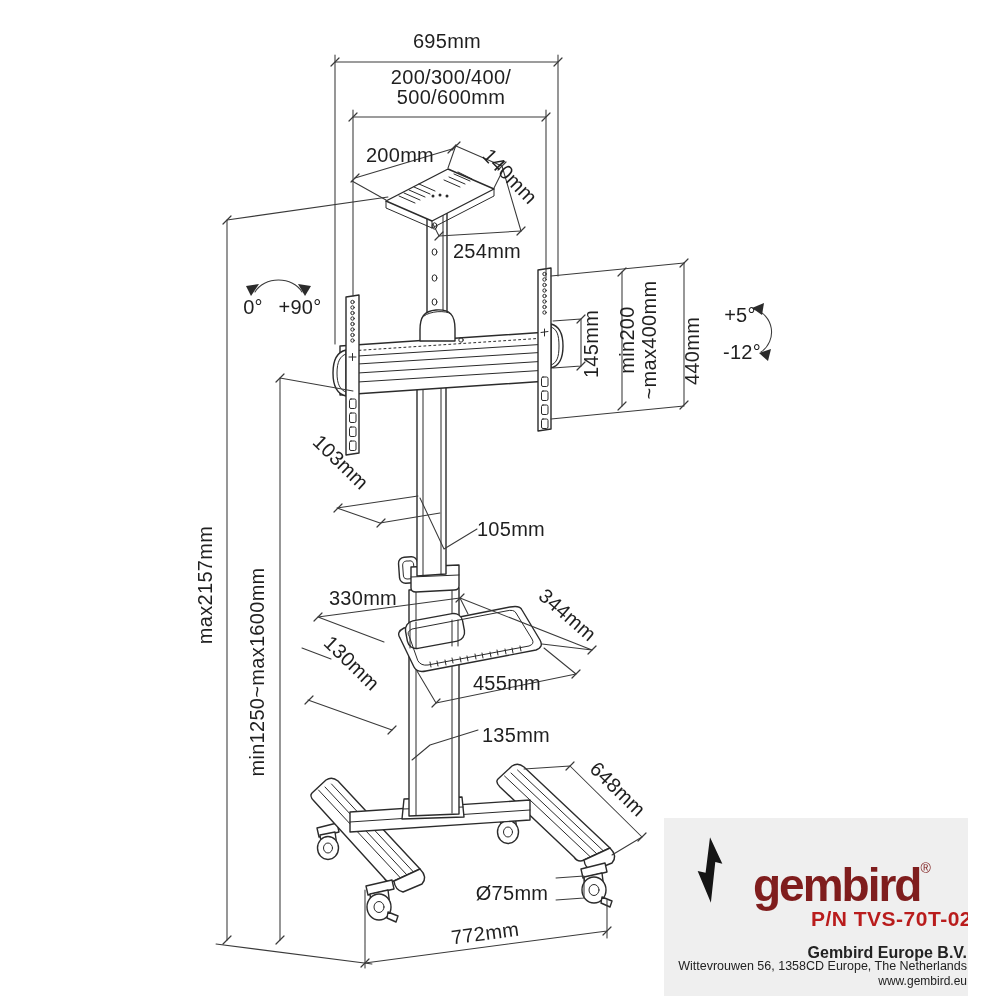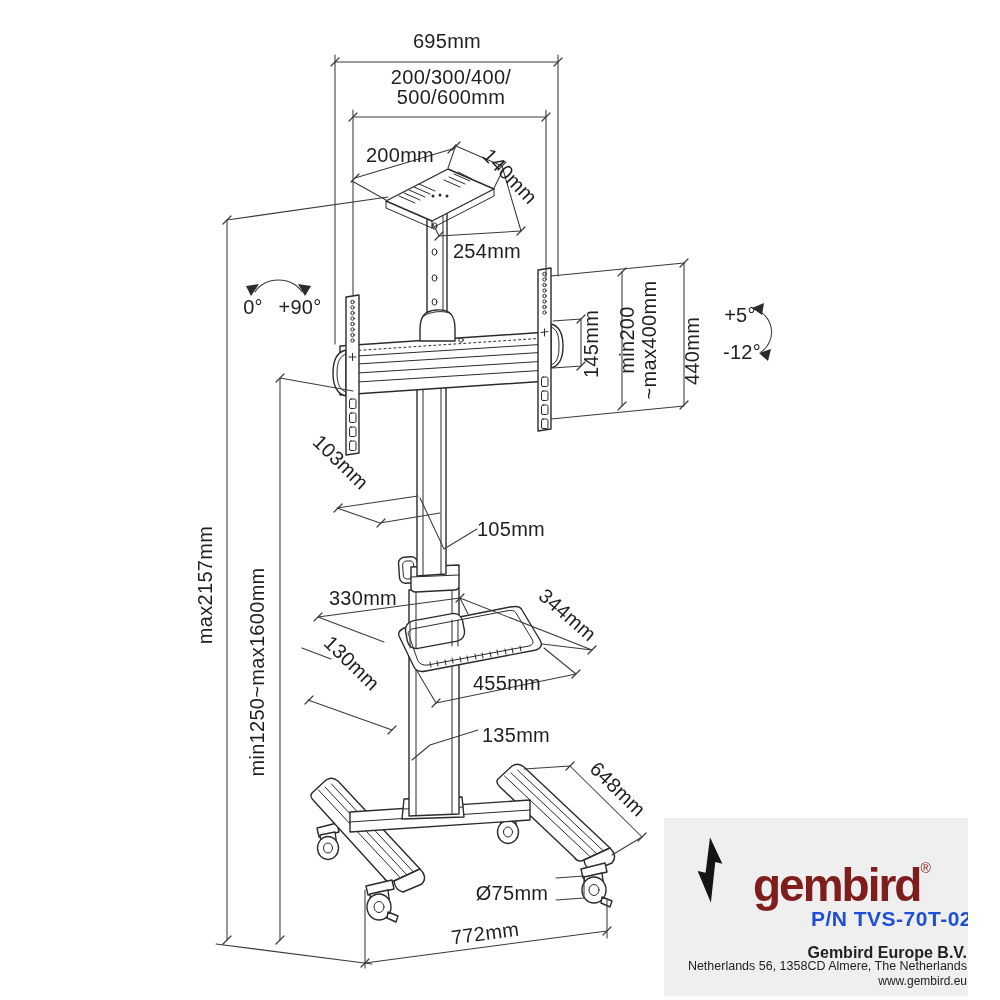--- a/index.html
+++ b/index.html
@@ -12,21 +12,21 @@
   svg .tick{fill:none;stroke:#3a3a3a;stroke-width:1.2;stroke-linecap:round;}
   svg text.d{font-size:20px;fill:#1f1f1f;letter-spacing:0.3px;}
   svg .arr{fill:#2b2b2b;stroke:none;}
   
   .brand{position:absolute;left:664px;top:818px;width:334px;height:178px;background:#efefef;}
   .bolt{position:absolute;left:31px;top:19px;width:30px;height:66px;}
   .brand-word{position:absolute;left:89px;top:22px;font-size:46px;font-weight:700;
     letter-spacing:-2px;color:#7f1d1d;line-height:56px;}
   .brand-word sup{font-size:14px;font-weight:400;letter-spacing:0;vertical-align:28px;}
   .brand-pn{position:absolute;right:26px;top:89px;font-size:21px;font-weight:700;
-    letter-spacing:0.5px;color:#1d4ed8;}
+    letter-spacing:0.5px;color:#b91c1c;}
   .brand-company{position:absolute;right:31px;top:126px;font-size:16px;font-weight:700;color:#222;}
   .brand-address{position:absolute;right:31px;top:141px;font-size:12.5px;color:#222;white-space:nowrap;}
   .brand-site{position:absolute;right:31px;top:156px;font-size:12px;color:#222;}
 </style>
 </head>
 <body>
 
 <div id="stage">
 
 <svg width="1000" height="1000" viewBox="0 0 1000 1000">
@@ -324,17 +324,17 @@
   </g>
 </svg>
 
 <div class="brand">
   <svg class="bolt" viewBox="0 0 34 74">
     <polygon points="17,0 31,30 23,28 18,74 3,38 12,40" fill="#151515"></polygon>
   </svg>
   <div class="brand-word"><span>gembird</span><sup>®</sup></div>
   <div class="brand-pn">P/N TVS-70T-02</div>
   <div class="brand-company">Gembird Europe B.V.</div>
-  <div class="brand-address">Netherlands 56, 1358CD Almere, The Netherlands</div>
+  <div class="brand-address">Wittevrouwen 56, 1358CD Europe, The Netherlands</div>
   <div class="brand-site">www.gembird.eu</div>
 </div>
 
 </div>
 
 </body></html>

